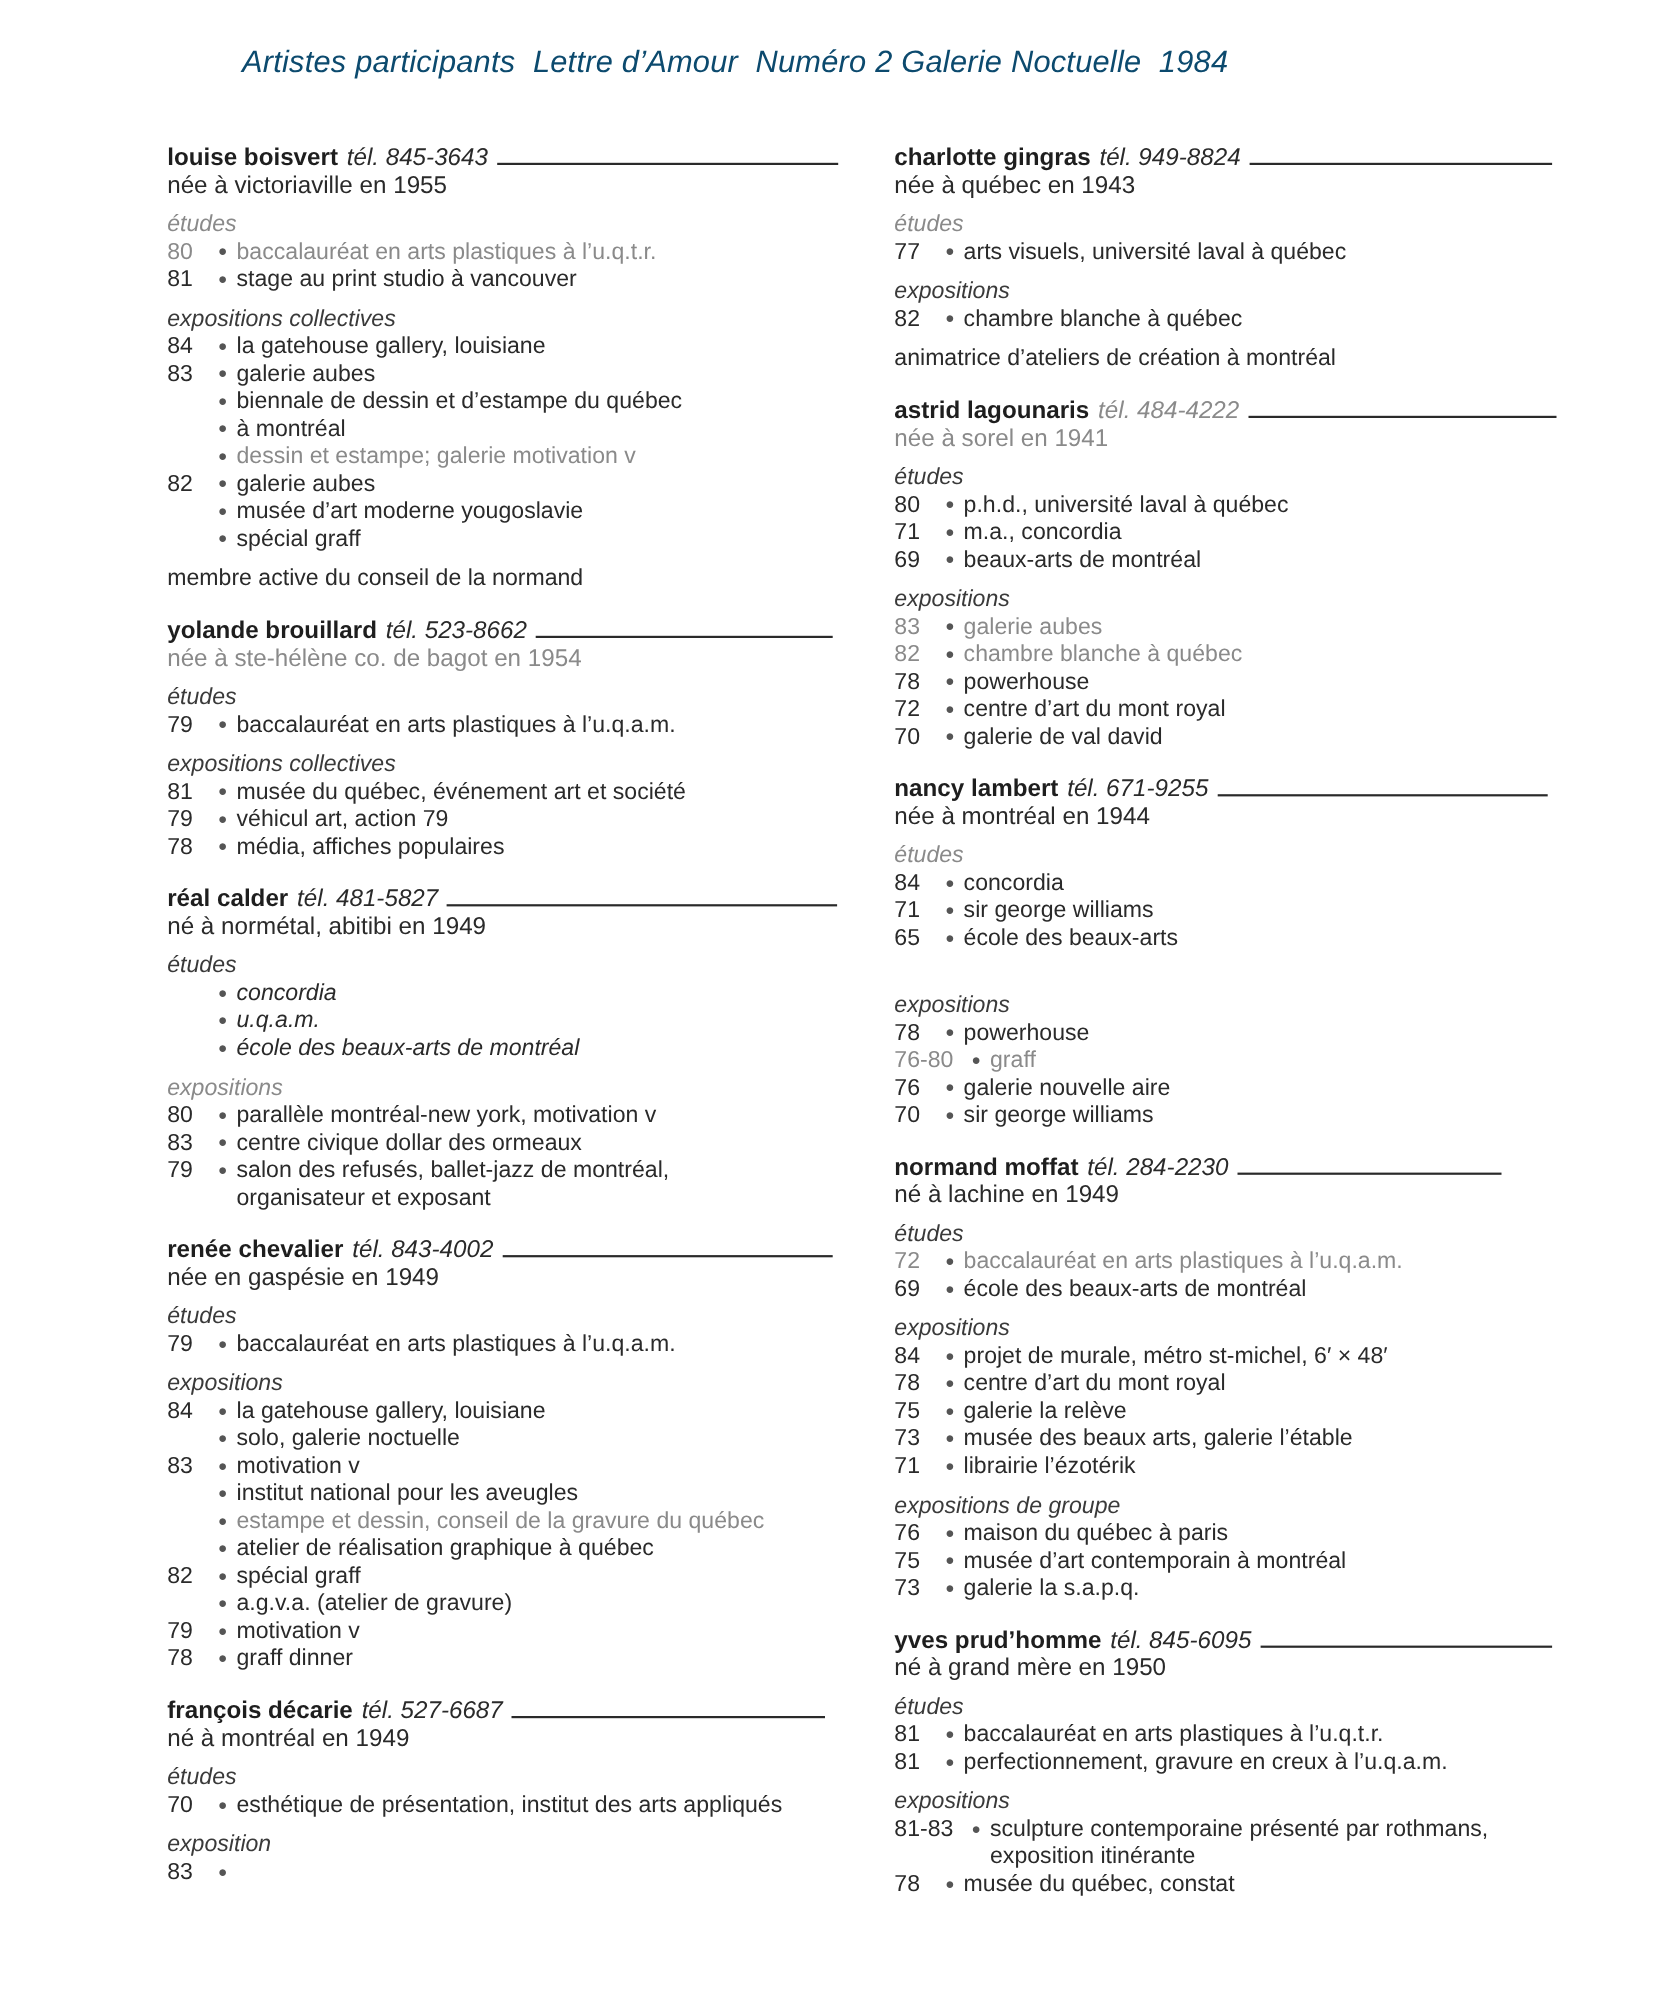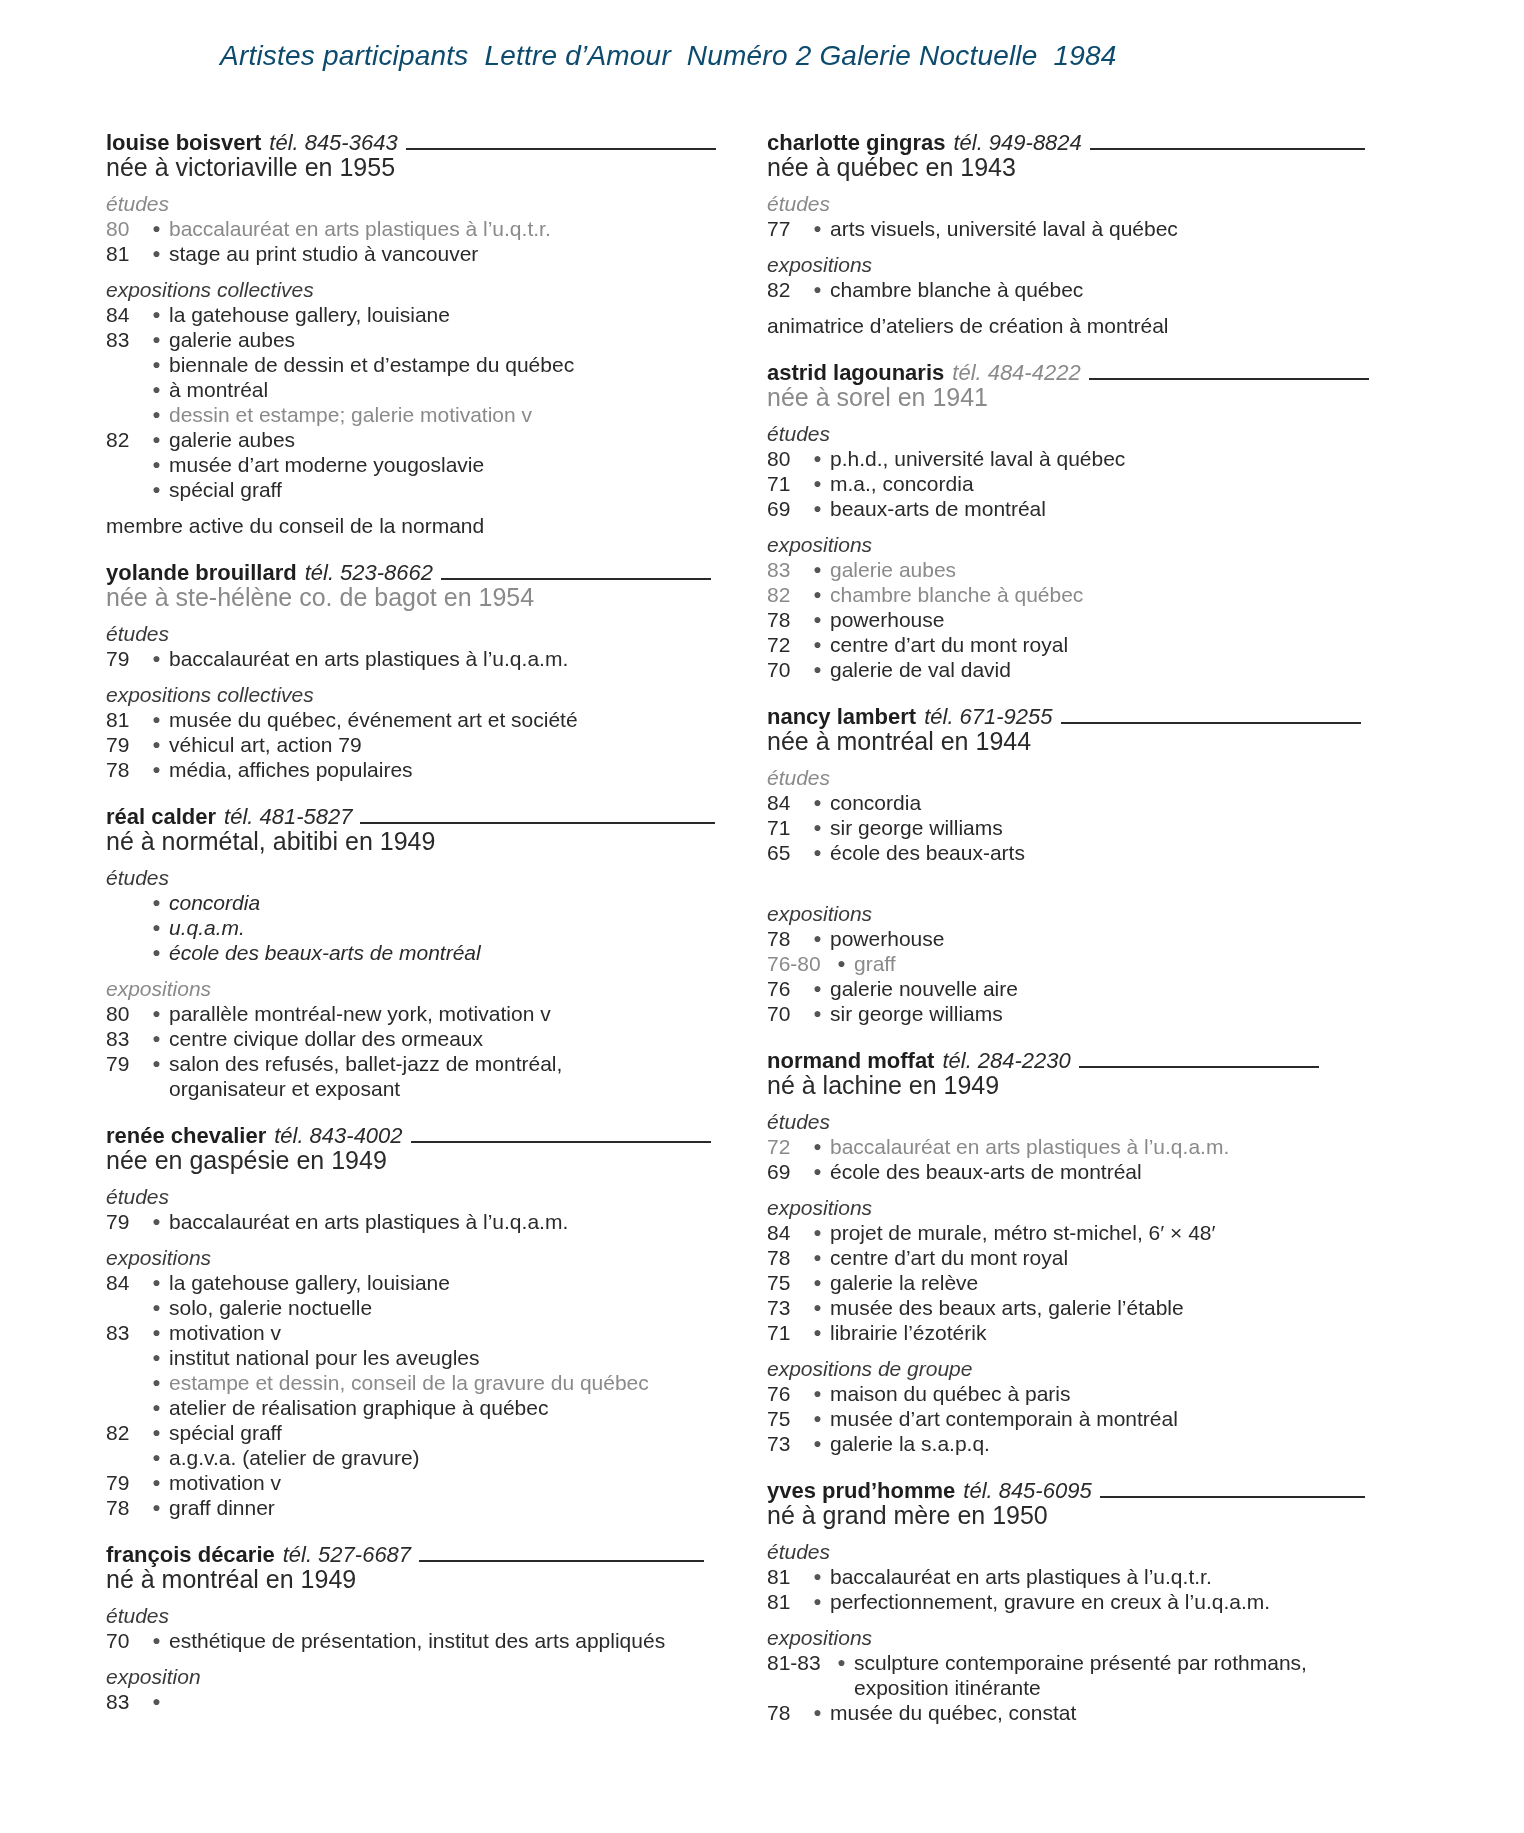--- a/index.html
+++ b/index.html
@@ -6,30 +6,30 @@
   body {
     width: 1524px; height: 1833px; position: relative; overflow: hidden;
     font-family: "Liberation Sans", "DejaVu Sans", sans-serif;
     color: #2a2a2a;
   }
   .page-title {
     position: absolute; left: 220px; top: 40px;
     font-style: italic; font-size: 28px; color: #0c4a6e;
     white-space: pre; letter-spacing: 0.2px;
   }
-  .column { position: absolute; top: 130px; }
+  .column { position: absolute; top: 130px; margin-left: 46px; }
   .col-left { left: 106px; width: 650px; }
   .col-right { left: 767px; width: 700px; }
   .artist { margin-bottom: 22px; }
   .artist-header { display: flex; align-items: flex-end; font-size: 22px; line-height: 25px; }
   .artist-name { font-weight: bold; color: #1e1e1e; white-space: nowrap; }
   .tel { font-style: italic; margin-left: 8px; white-space: nowrap; }
   .tel-label { margin-right: 6px; }
   .rule { border-bottom: 2px solid #2a2a2a; height: 0; margin-left: 8px; margin-bottom: 5px; }
-  .line { font-size: 25px; line-height: 25px; white-space: nowrap; }
+  .line { font-size: 22px; line-height: 25px; white-space: nowrap; }
   .section { margin-top: 11px; }
   .section-title { font-style: italic; font-size: 21px; line-height: 25px; color: #3a3a3a; }
   .entry { display: flex; font-size: 21px; line-height: 25px; }
   .entry .year { display: inline-block; min-width: 38px; text-align: left; }
   .entry .bullet { display: inline-block; width: 25px; text-align: center; font-size: 14px; color: #555; }
   .entry .text { white-space: pre-line; }
   .entry.italic .text { font-style: italic; }
   .faded { color: #8a8a8a; }
   .note { font-size: 21px; line-height: 25px; margin-top: 11px; }
 </style>

